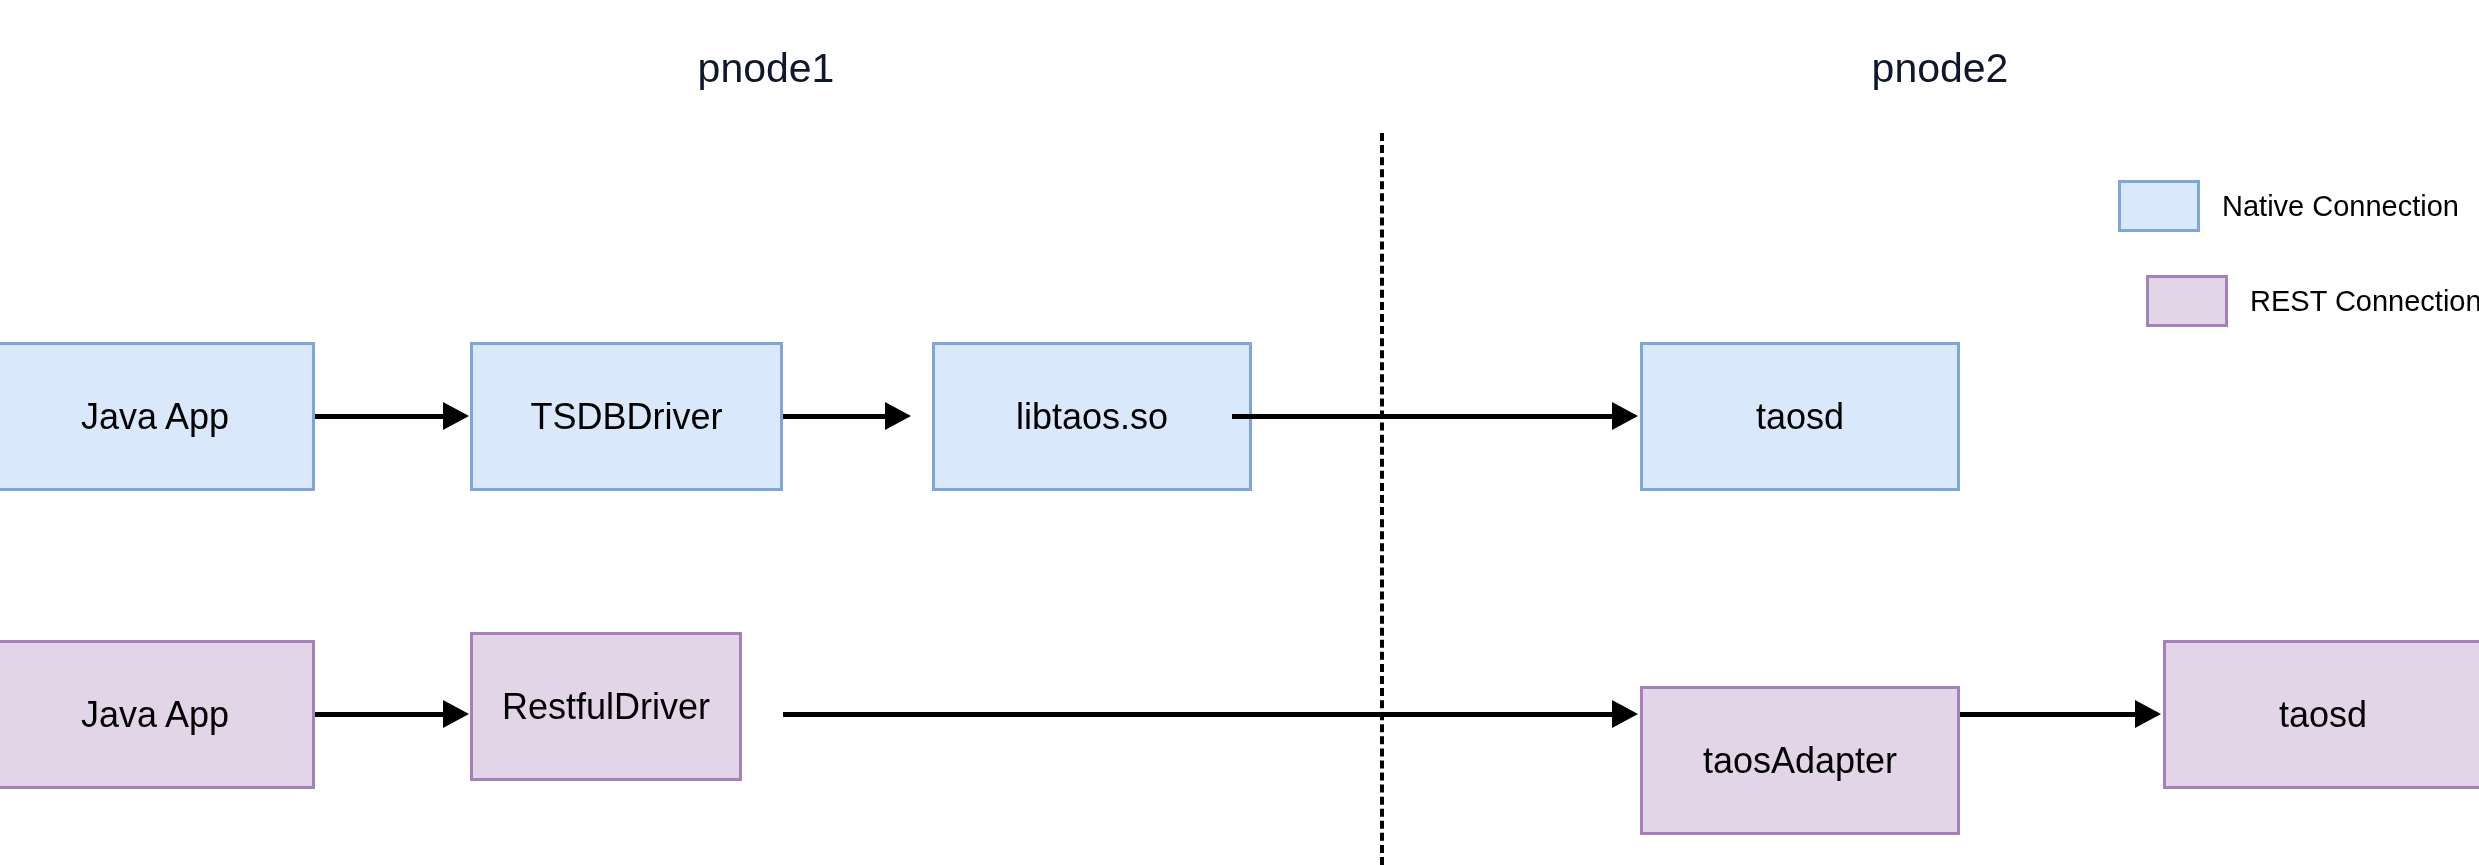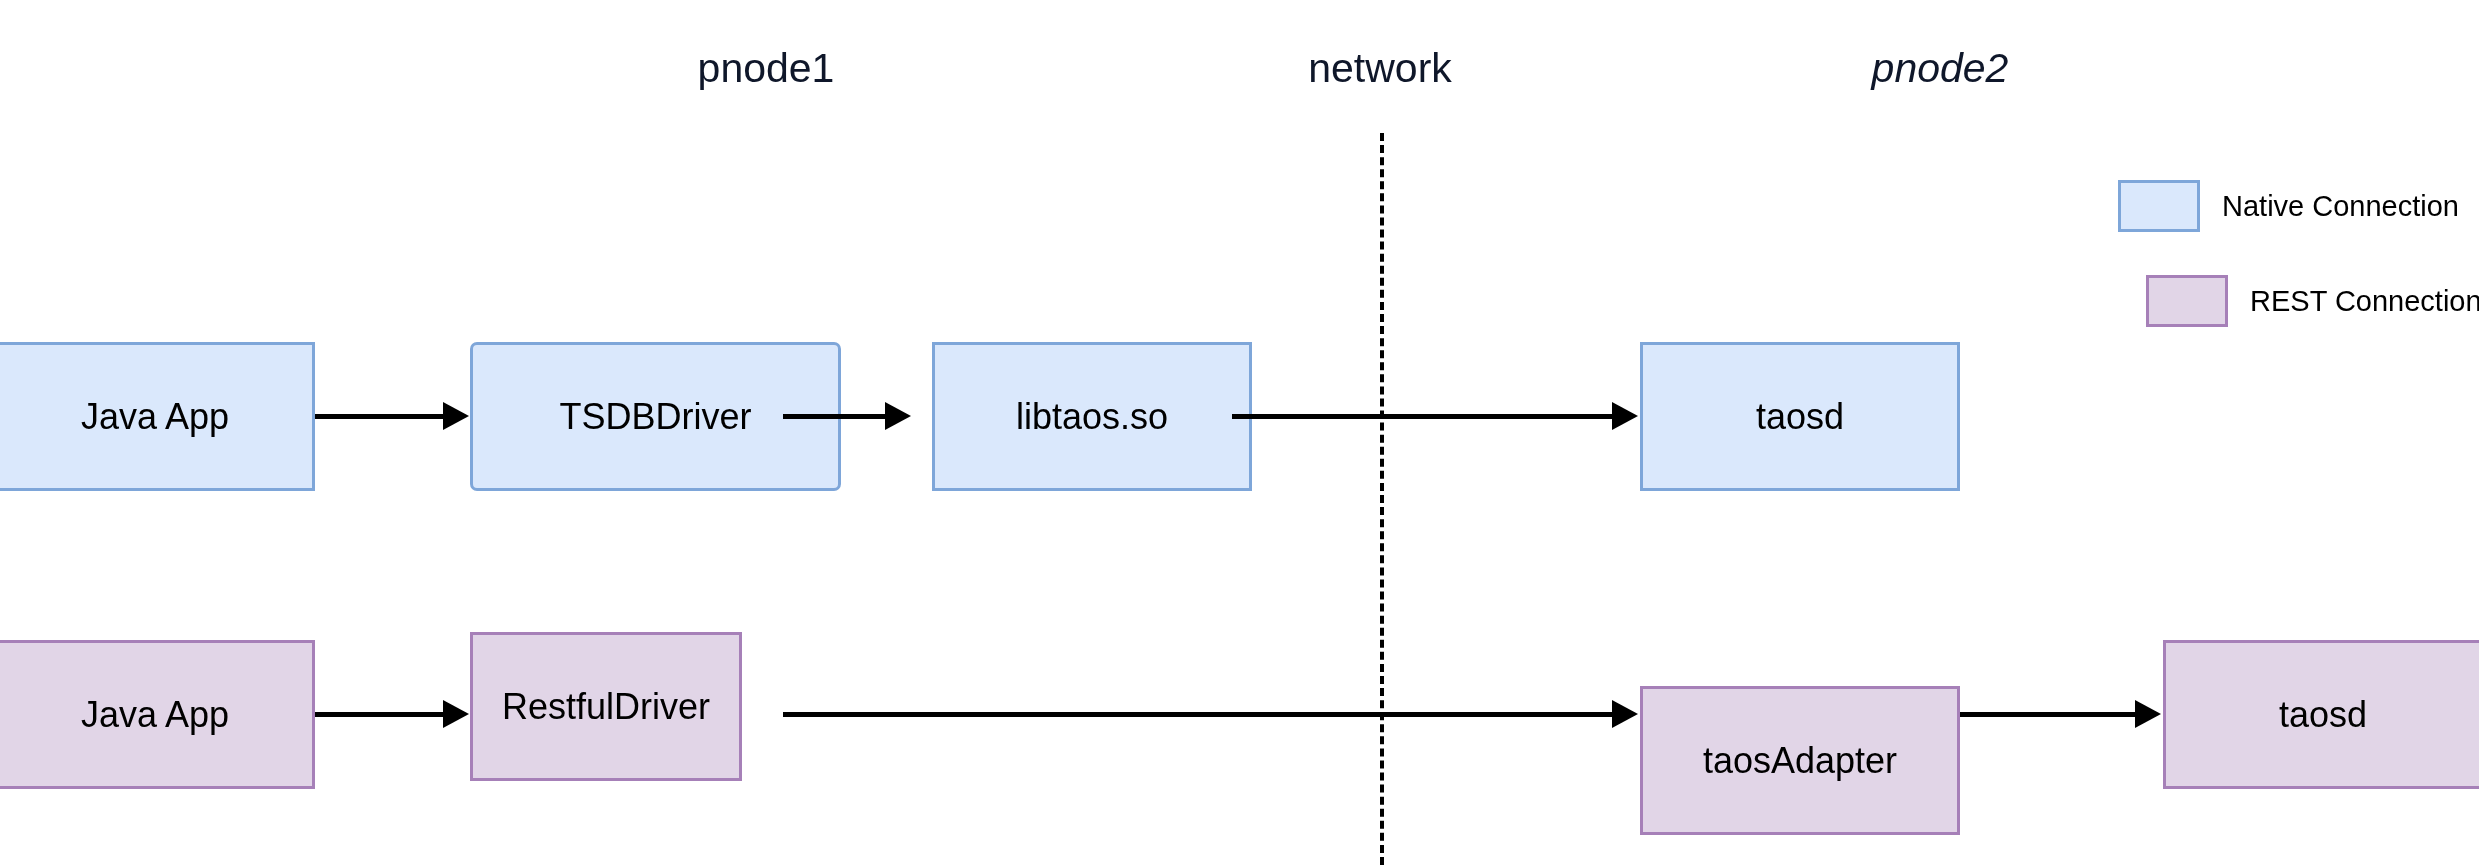--- a/index.html
+++ b/index.html
@@ -99,31 +99,30 @@
     color: #000000;
     white-space: nowrap;
   }
 </style>
 </head>
 <body>
 
 <div id="canvas">
 
   <div class="col-header" style="left:566px; top:48px; width:400px;">pnode1</div>
-  <div class="col-header" style="left:1180px; top:48px; width:400px;">network</div>
-  <div class="col-header" style="left:1740px; top:48px; width:400px;font-style:italic;">pnode2</div>
+  <div class="col-header" style="left:1740px; top:48px; width:400px;">pnode2</div>
 
   <div class="divider" style="left:1380px; top:133px; height:732px;"></div>
 
   <div class="node-box native" style="left:-5px; top:342px; width:320px; height:149px;">Java App</div>
 
   <div class="connector" style="left:315px; top:414px; width:130px;"></div>
   <div class="arrow-head" style="left:443px; top:402px;"></div>
 
-  <div class="node-box native" style="left:470px; top:342px; width:371px; height:149px;border-radius:7px;">TSDBDriver</div>
+  <div class="node-box native" style="left:470px; top:342px; width:313px; height:149px;">TSDBDriver</div>
 
   <div class="connector" style="left:783px; top:414px; width:104px;"></div>
   <div class="arrow-head" style="left:885px; top:402px;"></div>
 
   <div class="node-box native" style="left:912px; top:342px; width:320px; height:149px;margin-left:20px;">libtaos.so</div>
 
   <div class="connector" style="left:1232px; top:414px; width:382px;"></div>
   <div class="arrow-head" style="left:1612px; top:402px;"></div>
 
   <div class="node-box native" style="left:1640px; top:342px; width:320px; height:149px;">taosd</div>

